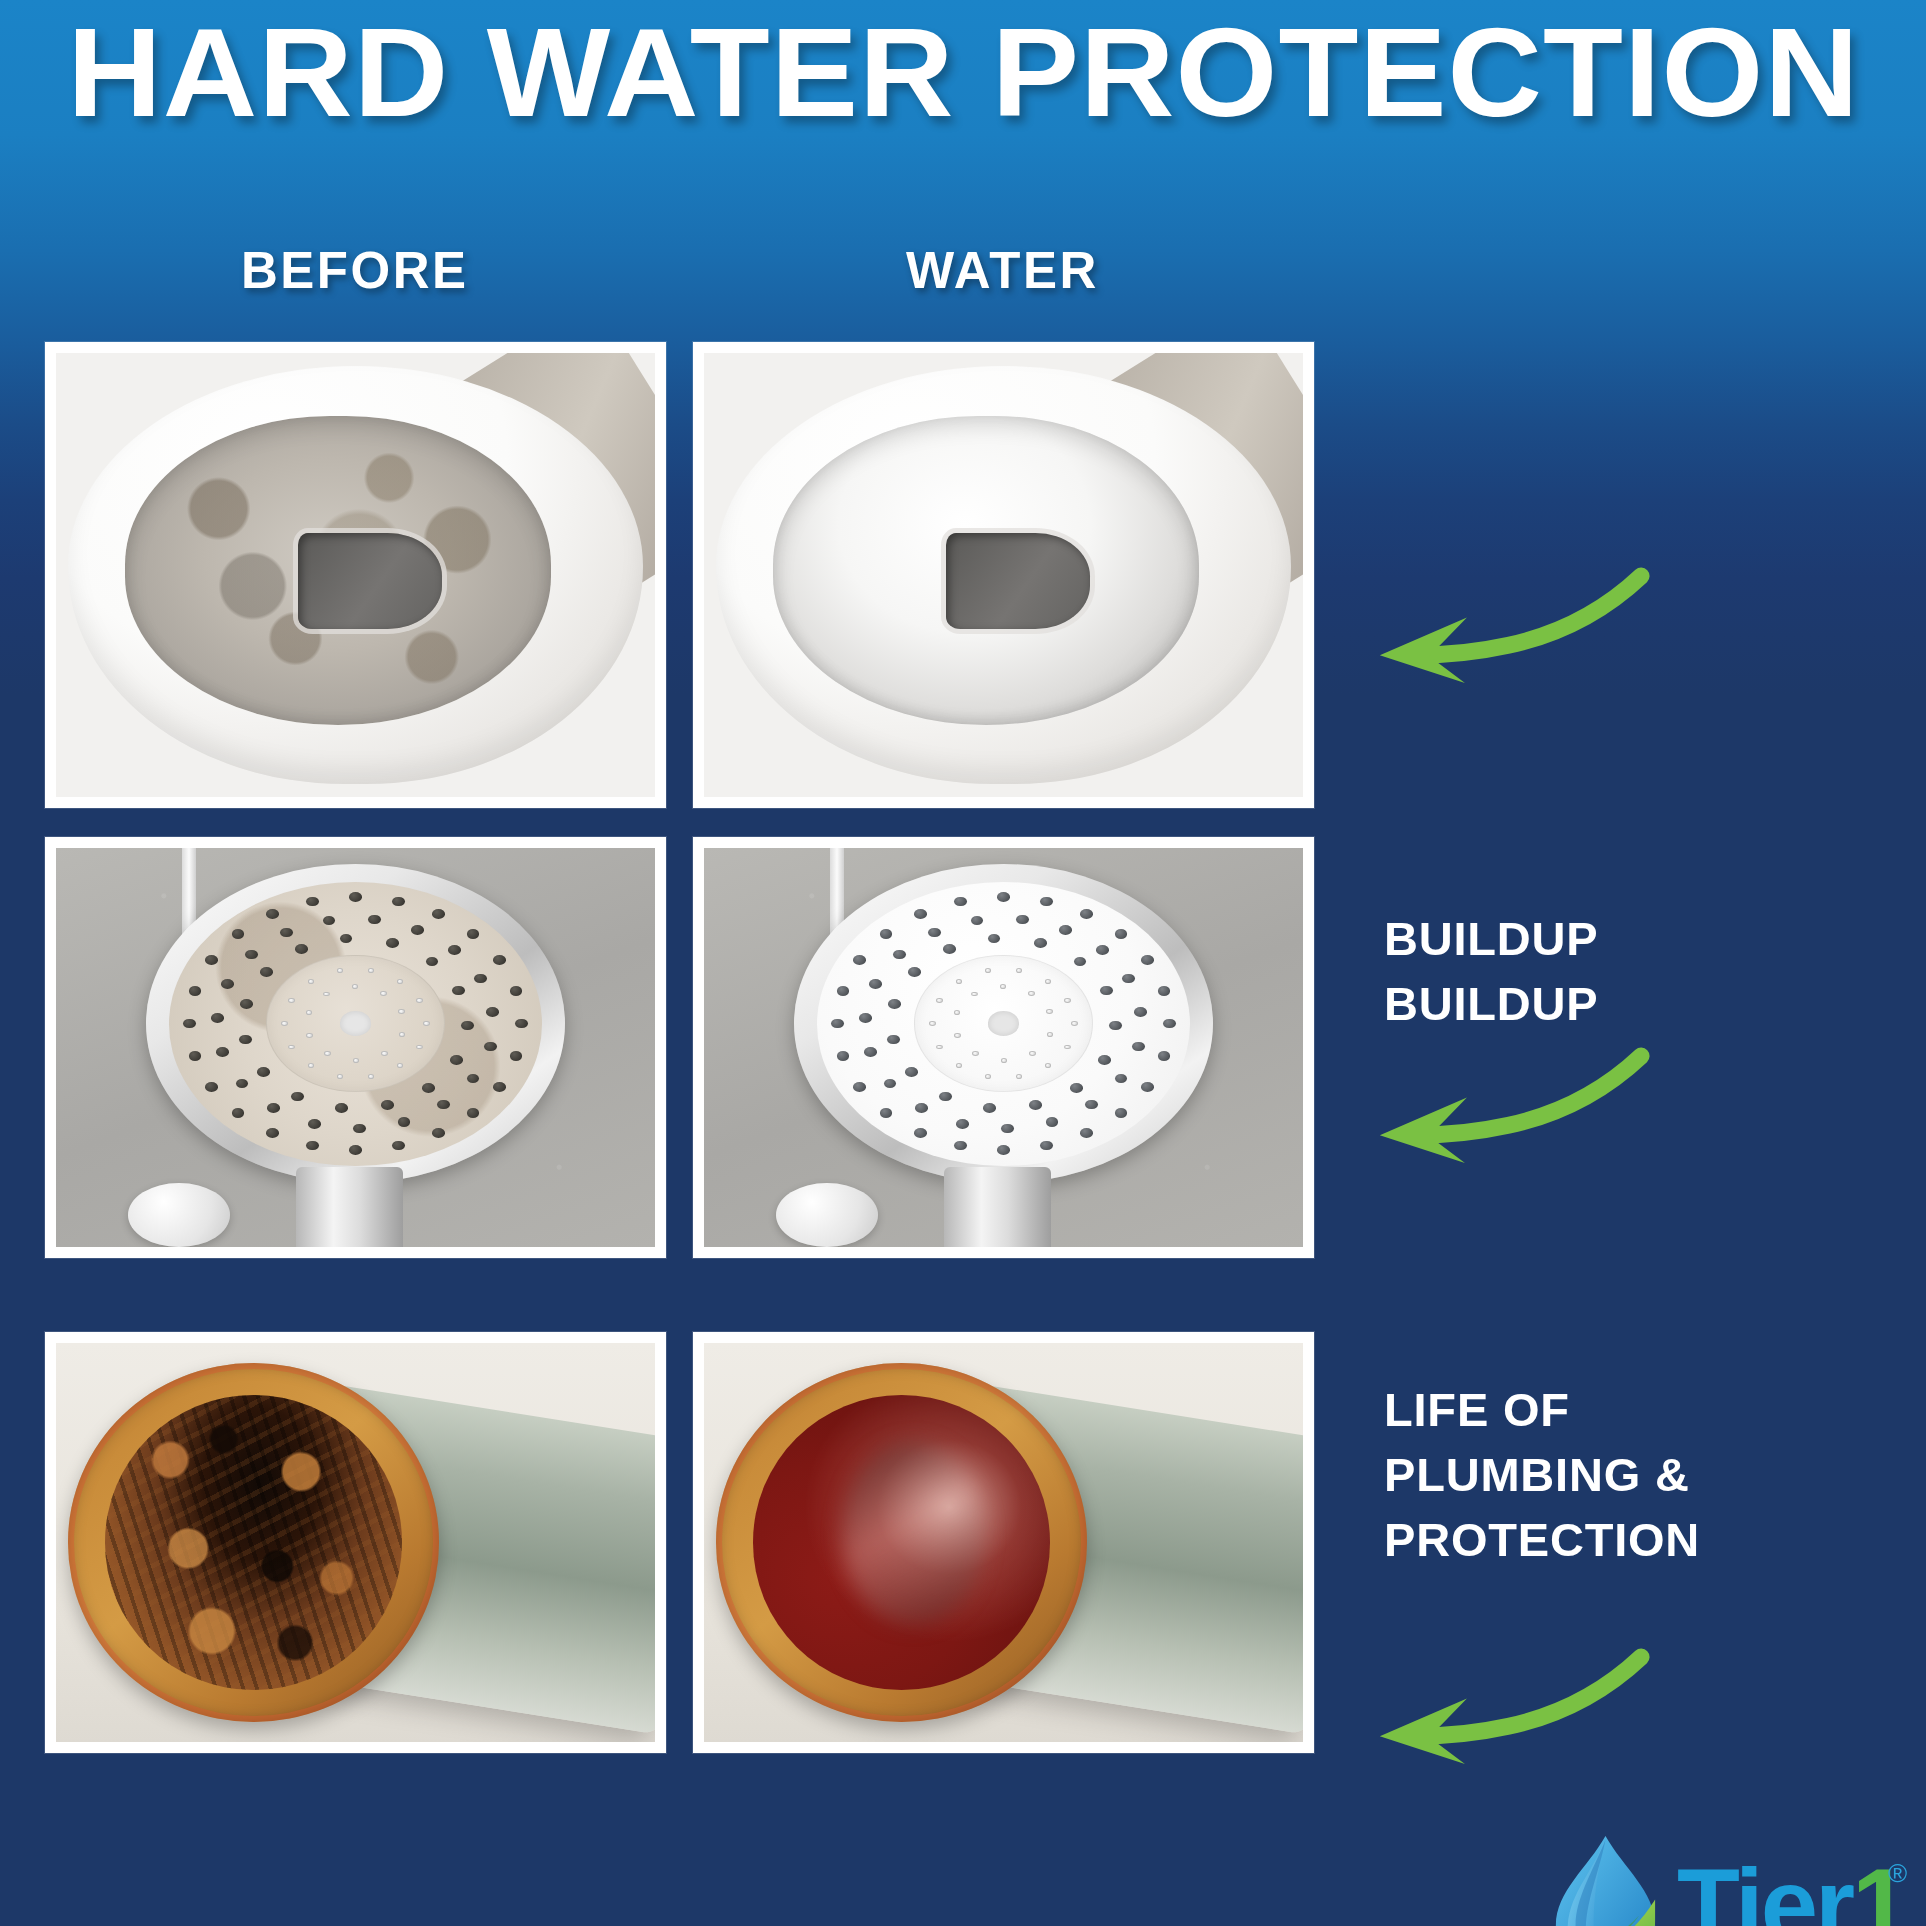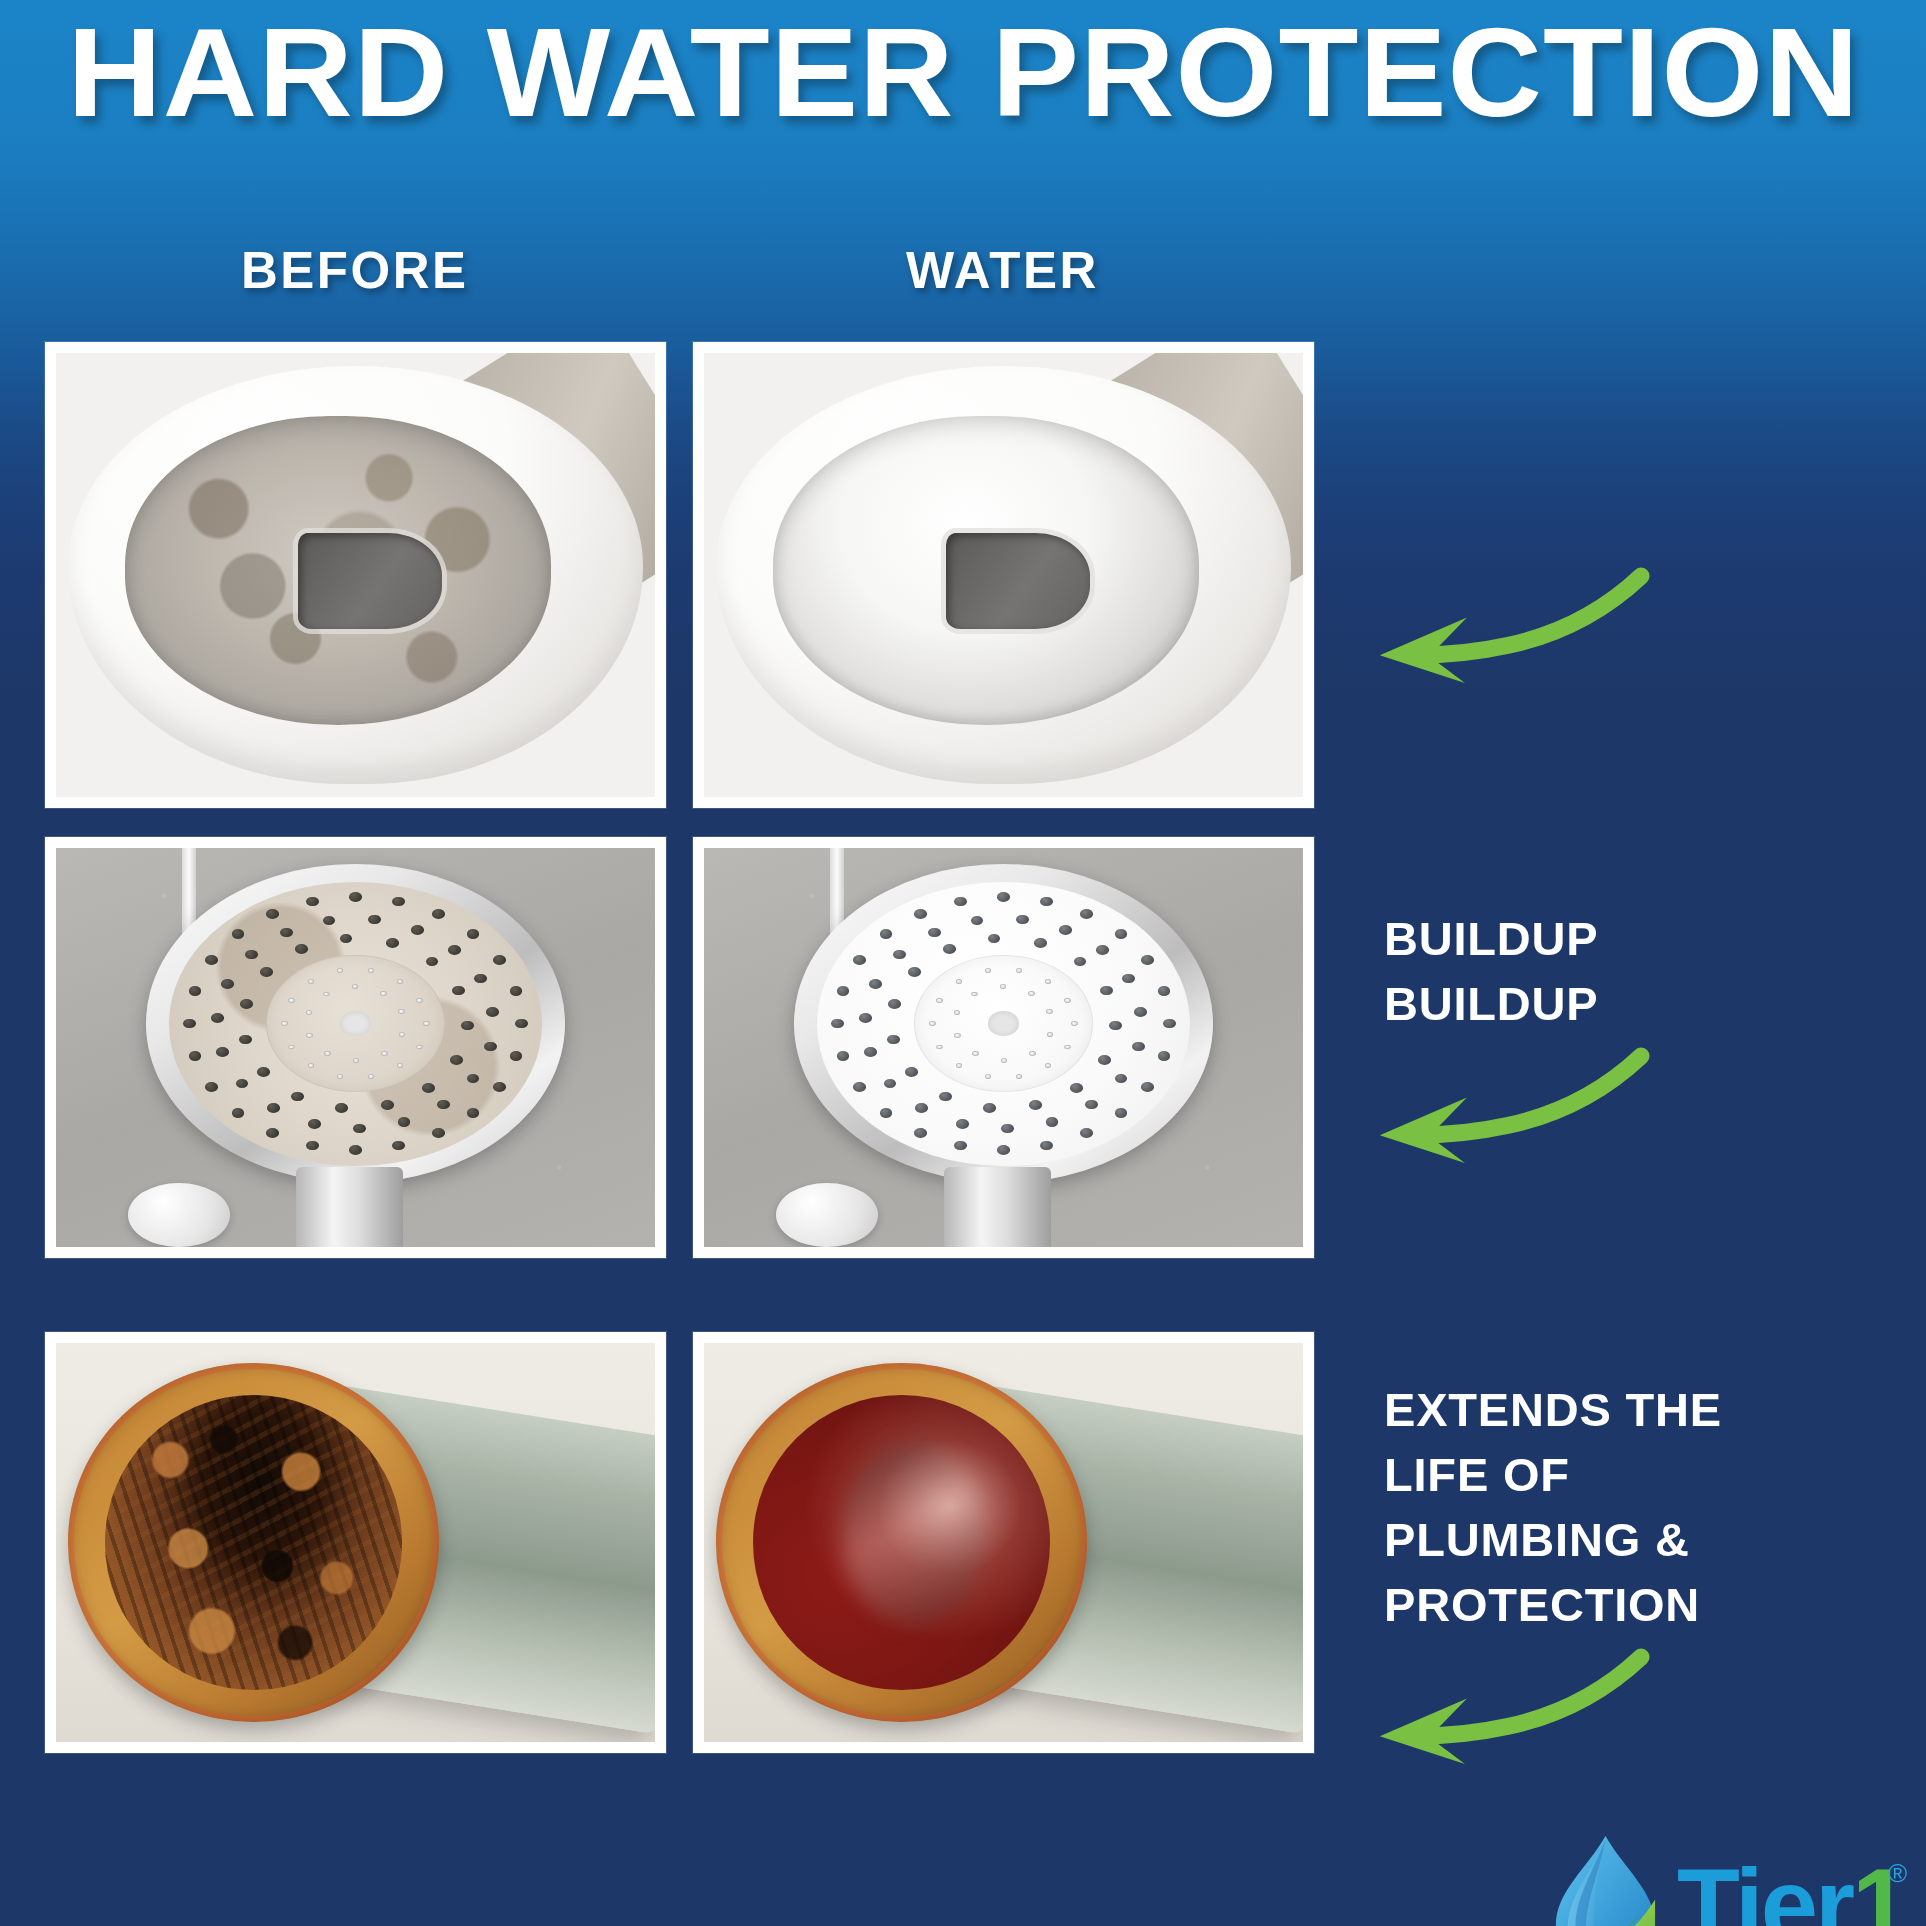--- a/index.html
+++ b/index.html
@@ -557,21 +557,20 @@
   </div>
   <div class="arrow-wrap" id="arrow-1">
     <svg width="297" height="127" viewBox="0 0 300 128" xmlns="http://www.w3.org/2000/svg">
       <path d="M284 14 C250 46 206 72 150 84 C118 91 84 94 56 94" stroke="#7ac143" stroke-width="17" fill="none" stroke-linecap="round"></path>
       <path d="M108 56 L20 94 L106 122 L70 95 Z" fill="#7ac143"></path>
     </svg>
   </div>
 
   <div class="feature" id="feat-2">
     <div class="lines">
-      <span>EXTENDS THE</span>
       <span>LIFE OF</span>
       <span>PLUMBING &amp;</span>
       <span>PROTECTION</span>
     </div>
   </div>
   <div class="arrow-wrap" id="arrow-2">
     <svg width="297" height="127" viewBox="0 0 300 128" xmlns="http://www.w3.org/2000/svg">
       <path d="M284 14 C250 46 206 72 150 84 C118 91 84 94 56 94" stroke="#7ac143" stroke-width="17" fill="none" stroke-linecap="round"></path>
       <path d="M108 56 L20 94 L106 122 L70 95 Z" fill="#7ac143"></path>
     </svg>

